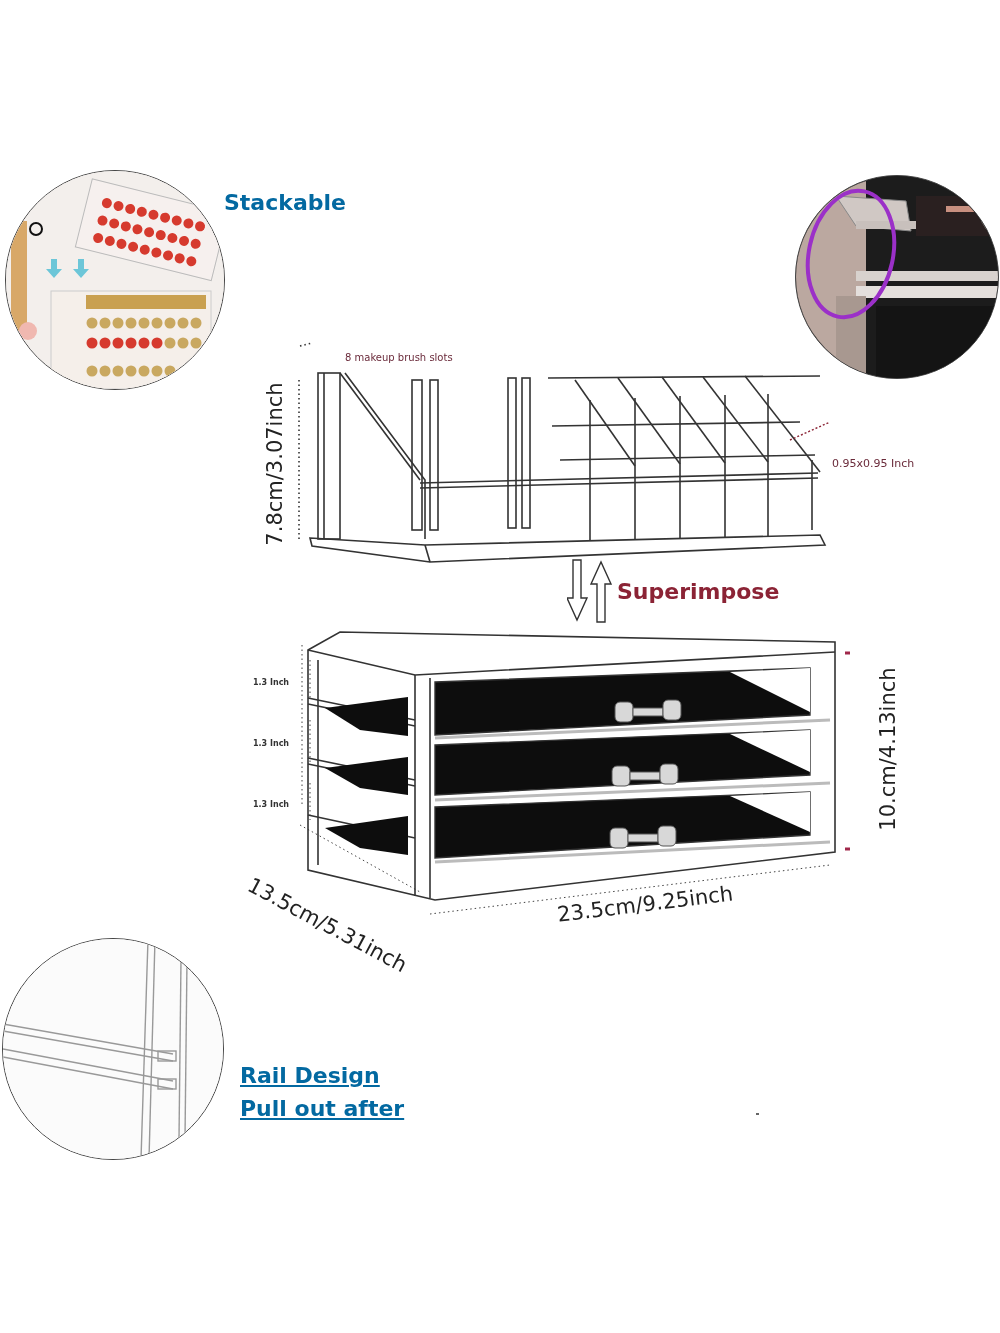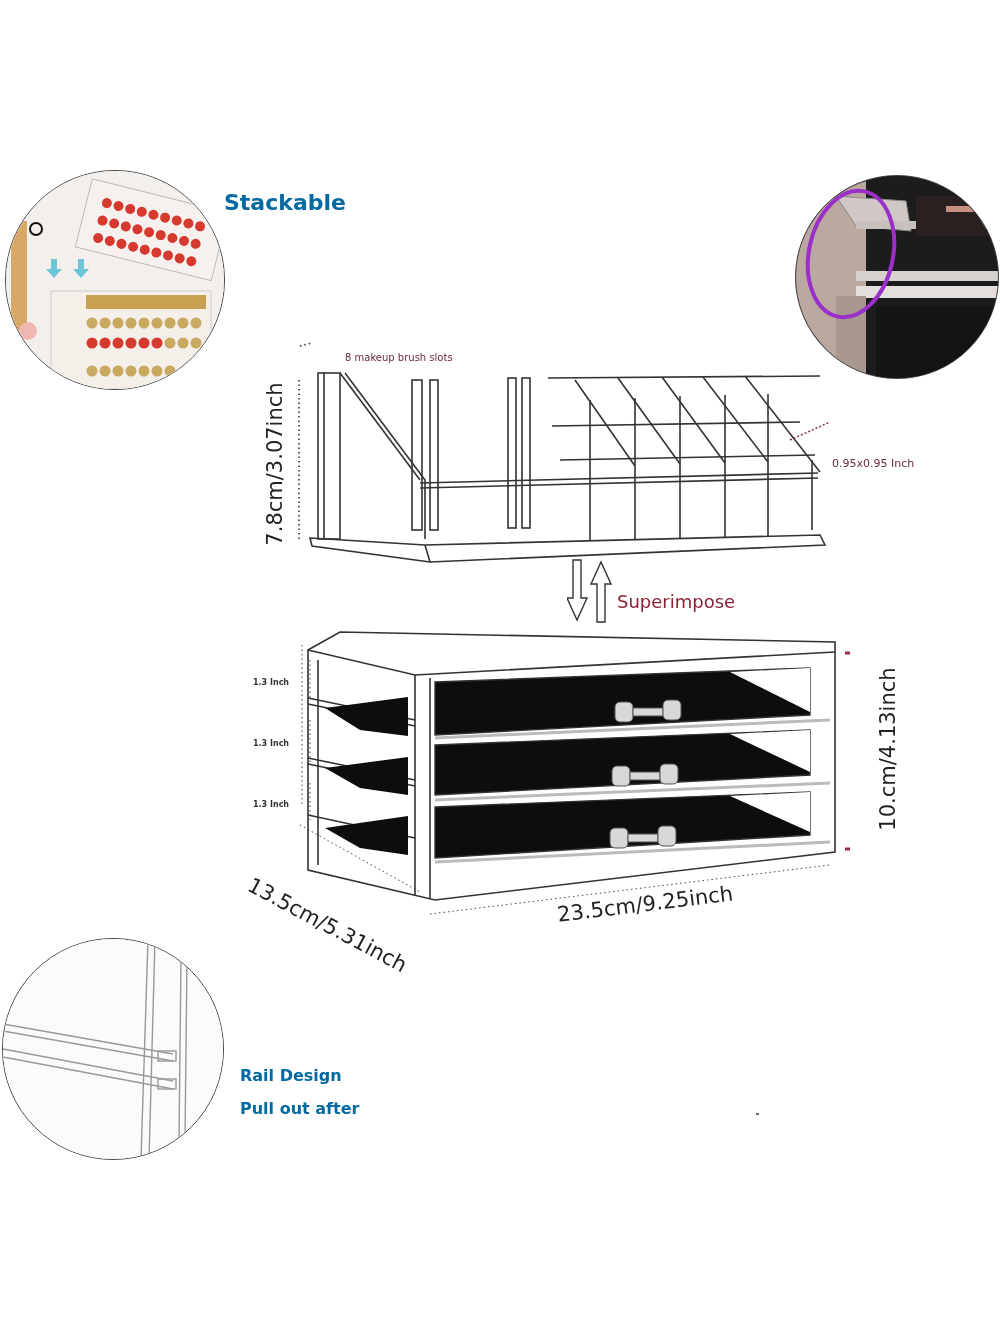--- a/index.html
+++ b/index.html
@@ -5,21 +5,21 @@
   html, body { margin:0; padding:0; background:#ffffff; }
   body { width:1000px; height:1333px; position:relative; overflow:hidden;
          font-family:"DejaVu Sans", sans-serif; color:#2a2a2a; }
   .abs { position:absolute; }
   .circle { position:absolute; border-radius:50%; border:1.5px solid #444; overflow:hidden; background:#f7f5f3; }
   .feat-title { position:absolute; font-weight:bold; font-size:22px; color:#0369a1; }
   .feat-sub { position:absolute; font-weight:bold; font-size:17px; color:#2b2b2b; text-align:center; line-height:24px; }
   .dim-big { position:absolute; font-size:21px; color:#222; white-space:nowrap; }
   .small-red { position:absolute; font-size:10px; color:#6a2a3a; white-space:nowrap; }
   .small-label { position:absolute; font-size:8px; color:#333; white-space:nowrap;font-weight:bold; }
-  .superimpose { position:absolute; font-weight:normal; font-size:18px; color:#8b2335;margin-top:12px; }
+  .superimpose { position:absolute; font-weight:bold; font-size:22px; color:#8b2335; }
 </style>
 </head>
 <body>
 
 <div class="circle" style="left:5px; top:170px; width:218px; height:218px;">
   <svg width="218" height="218" viewBox="0 0 218 218">
     <rect x="0" y="0" width="218" height="218" fill="#f3efec"></rect>
     <rect x="5" y="50" width="16" height="110" fill="#d8a868"></rect>
     <circle cx="30" cy="58" r="6" fill="none" stroke="#111" stroke-width="2"></circle>
 
@@ -256,18 +256,18 @@
       <line x1="184" y1="20" x2="182" y2="200"></line>
       <line x1="0" y1="85" x2="170" y2="115"></line>
       <line x1="0" y1="92" x2="170" y2="122"></line>
       <line x1="0" y1="110" x2="170" y2="142"></line>
       <line x1="0" y1="118" x2="170" y2="150"></line>
       <rect x="155" y="112" width="18" height="10"></rect>
       <rect x="155" y="140" width="18" height="10"></rect>
     </g>
   </svg>
 </div>
-<div class="feat-title" style="left:240px; top:1059px; font-size:16px; line-height:33px;">
+<div class="feat-title" style="left:240px; top:1059px; font-size:22px; line-height:33px;text-decoration:underline;">
   <div>Rail Design</div>
   <div>Pull out after</div>
 </div>
 
 <div class="abs" style="left:756px; top:1113px; width:3px; height:2px; background:#666;"></div>
 
 </body></html>

